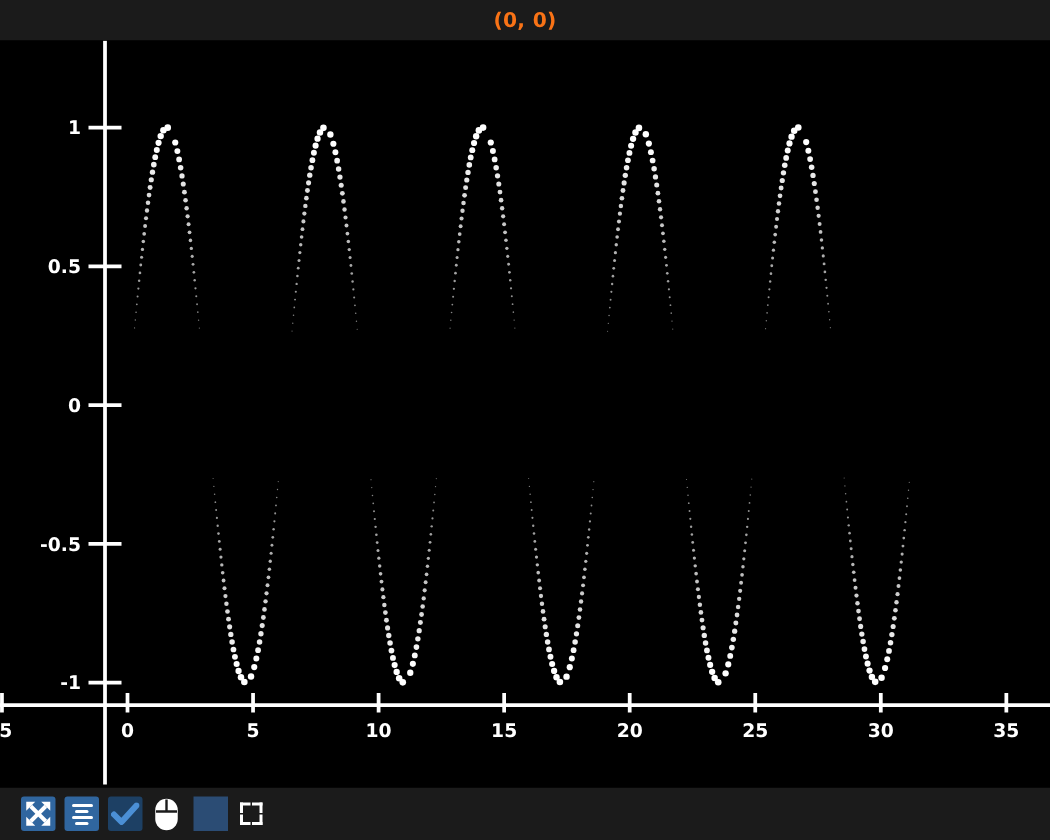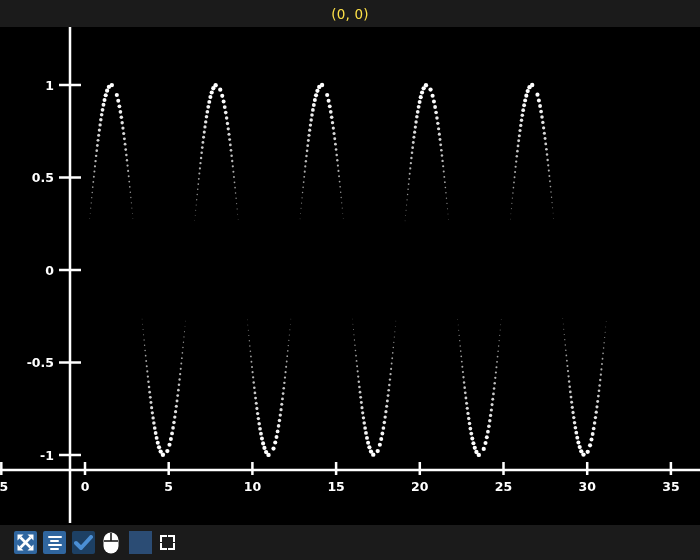--- a/index.html
+++ b/index.html
@@ -2,23 +2,23 @@
 <html><head>
 <meta charset="utf-8">
 <style>
   html,body{margin:0;padding:0;}
   body{
     width:700px;height:560px;overflow:hidden;background:#000;
     font-family:"DejaVu Sans",sans-serif;position:relative;
   }
   .app{width:700px;height:560px;display:flex;flex-direction:column;background:#000;}
   .titlebar{
-    height:27px;flex:0 0 27px;background:#1b1b1b;color:#fde047;
+    height:27px;flex:0 0 27px;background:#1b1b1b;color:#f97316;
     display:flex;align-items:center;justify-content:center;
-    font-size:13.5px;font-weight:normal;letter-spacing:0.2px;
+    font-size:13.5px;font-weight:bold;letter-spacing:0.2px;
   }
   .plot{
     position:relative;flex:1 1 auto;background:#000;overflow:hidden;
   }
   .plot svg{position:absolute;left:0;top:0;}
   .toolbar{
     height:35px;flex:0 0 35px;background:#1b1b1b;
     display:flex;align-items:center;gap:6px;padding-left:14px;box-sizing:border-box;
   }
   .tbtn{

